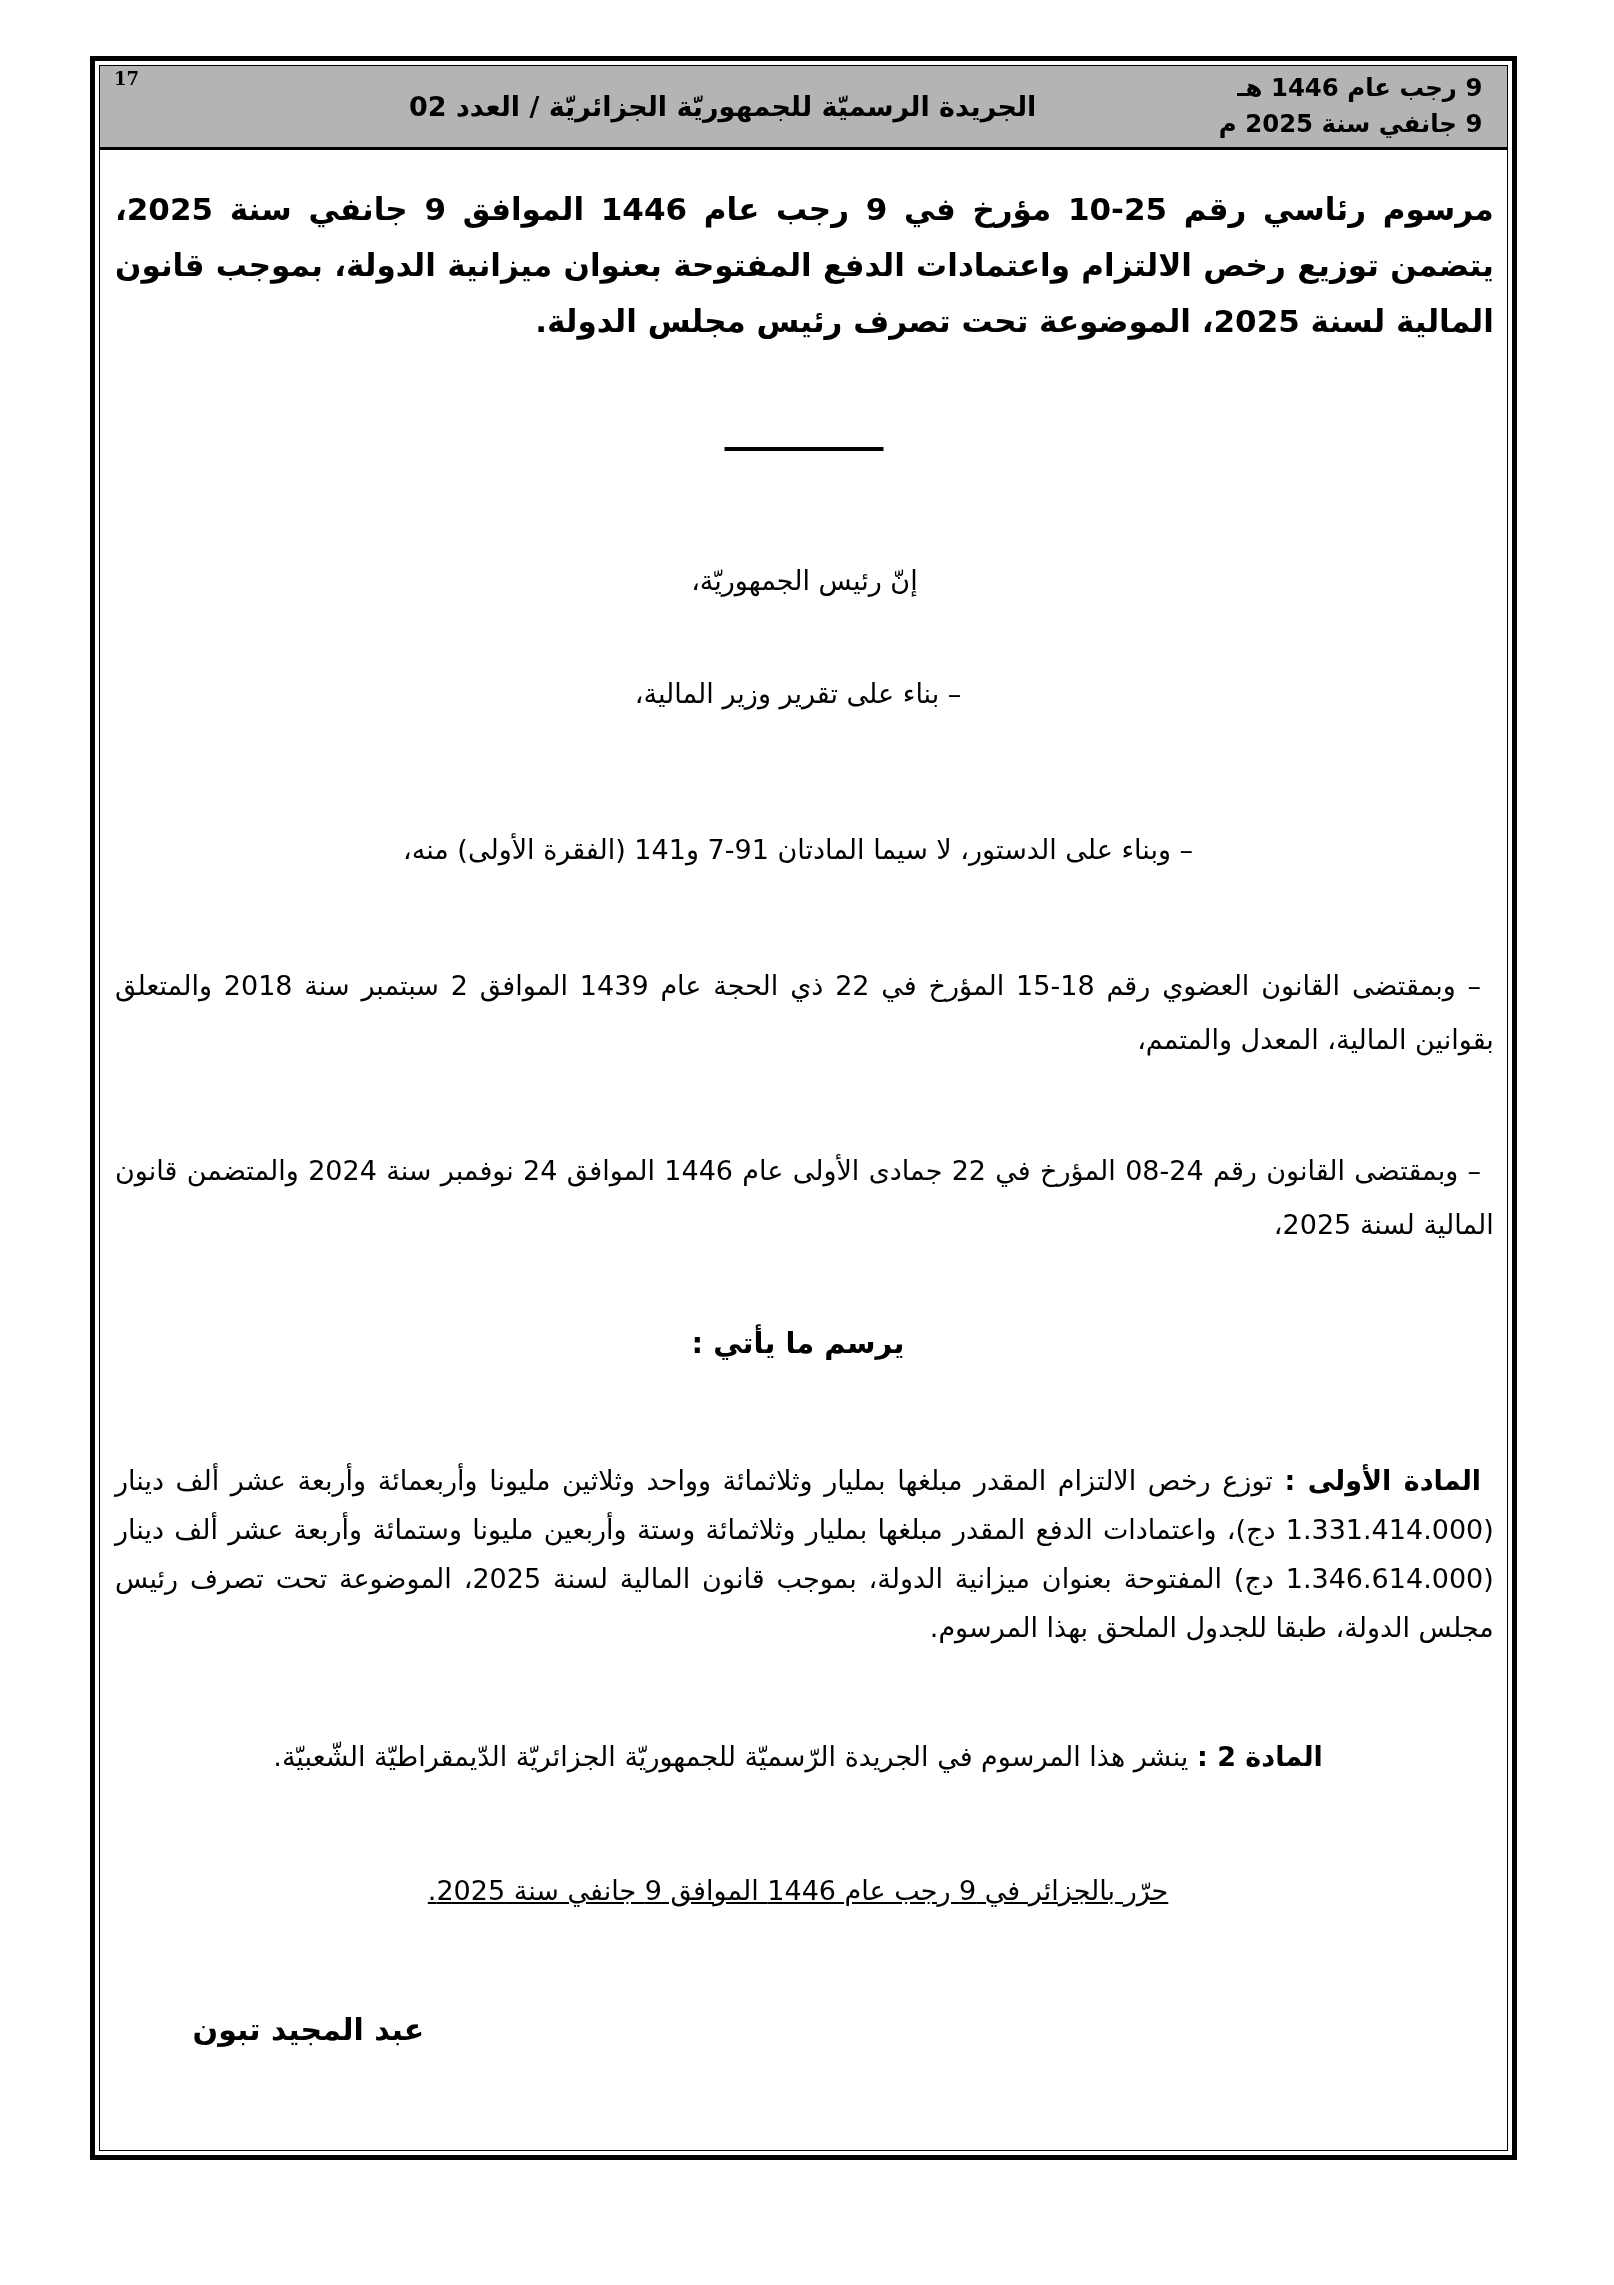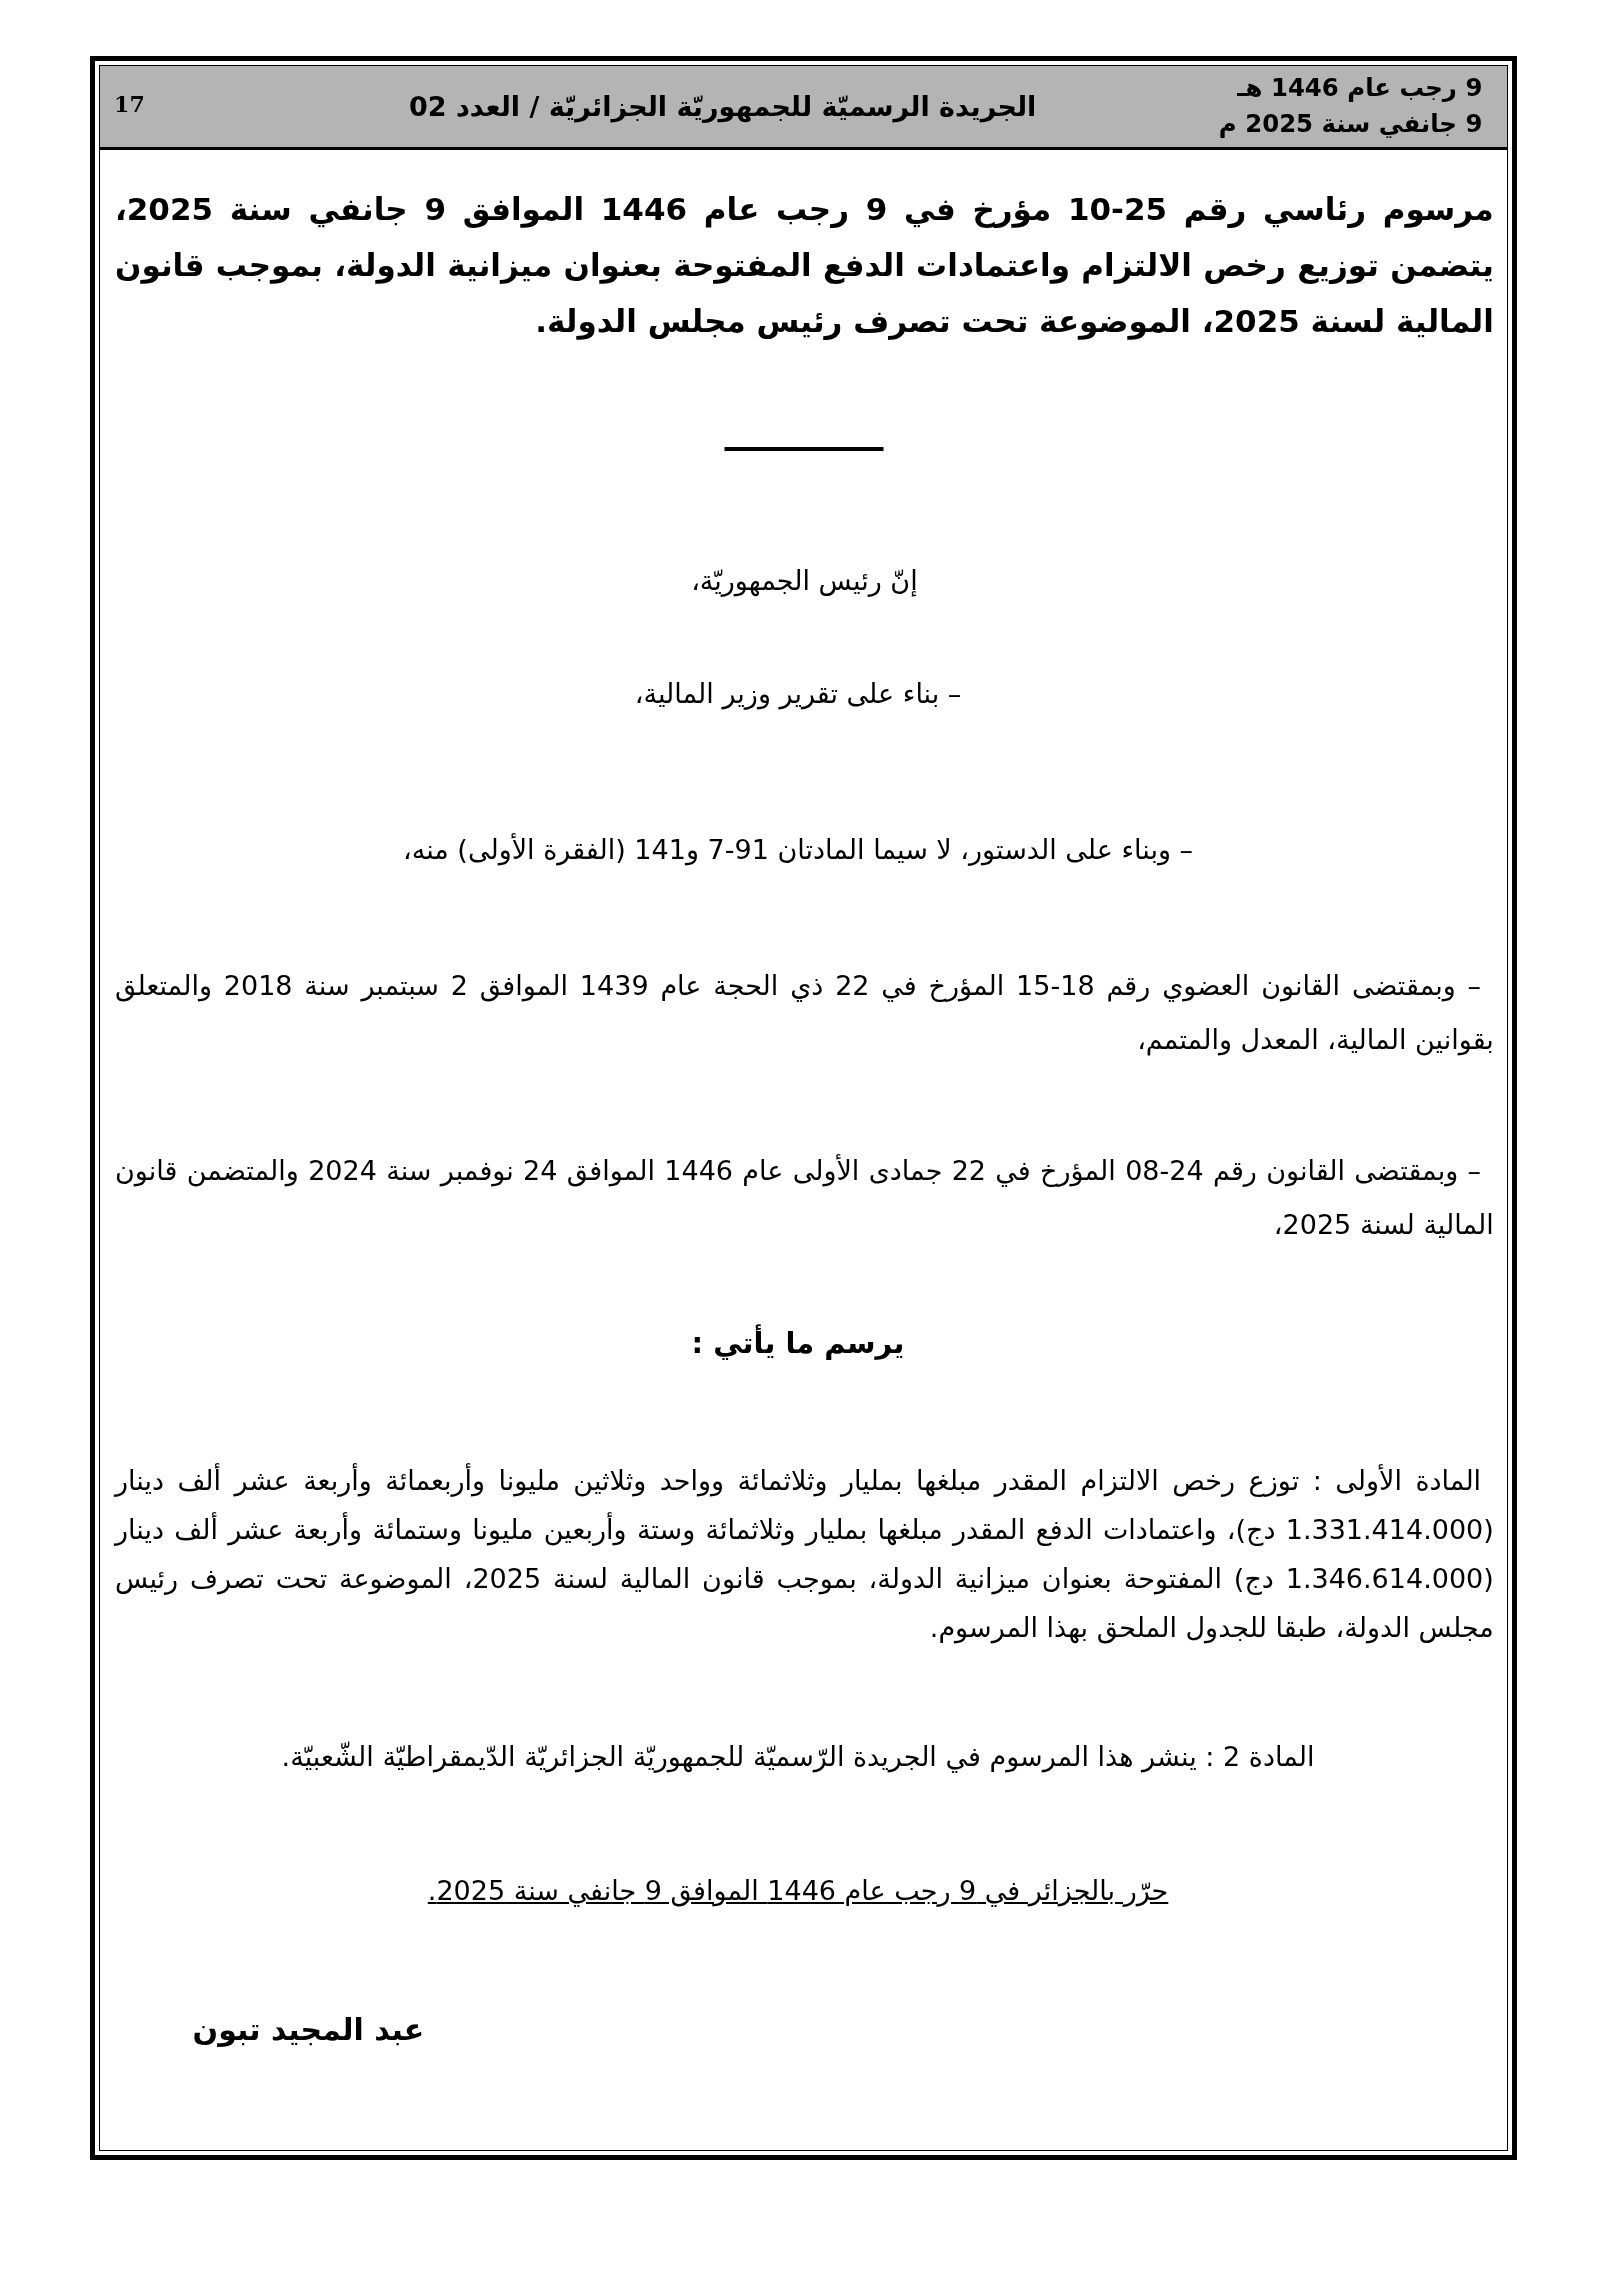--- a/index.html
+++ b/index.html
@@ -45,23 +45,23 @@
     display: flex;
     align-items: center;
     font-weight: bold;
   }
   .page-number {
     flex: 0 0 136px;
     padding-right: 12.7px; 
     box-sizing: border-box;
     text-align: left;
     padding-left: 14.5px;
-    font-size: 22px;
+    font-size: 18px;
     align-self: flex-start;
-    padding-top: 25px;
+    padding-top: 2px;
     font-family: "DejaVu Serif", serif;
   }
   .band-title {
     flex: 1 1 auto;
     text-align: center;
     direction: rtl;
     font-size: 27px;
     letter-spacing: 0;
   }
   .band-dates {
@@ -116,21 +116,21 @@
   .closing   { top: 1805px; text-decoration: underline; }
   .signature {
     position: absolute;
     top: 1946px;
     left: 93px;
     direction: rtl;
     font-size: 30px;
     font-weight: bold;
     white-space: nowrap;
   }
-  .article-label { font-weight: normal; }
+  .article-label { font-weight: bold; }
 </style>
 </head>
 <body>
 
 <div class="page-frame">
   <div class="page-inner">
 
     <div class="header-band" id="headerBand" style="background: rgb(180, 180, 180);">
       <div class="page-number">17</div>
       <div class="band-title">الجريدة الرسميّة للجمهوريّة الجزائريّة / العدد 02</div>

